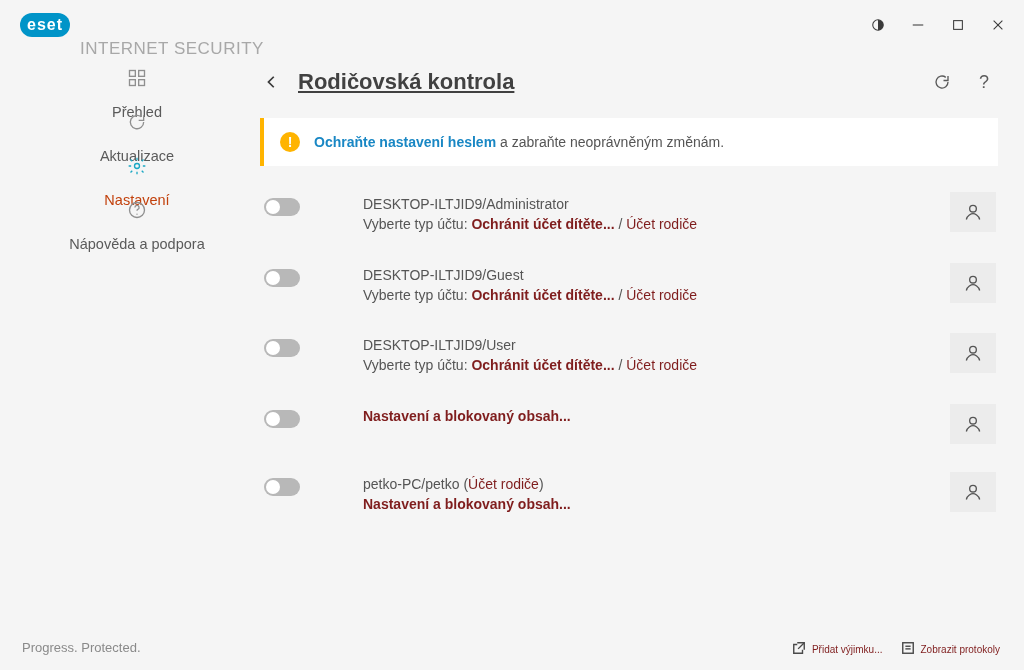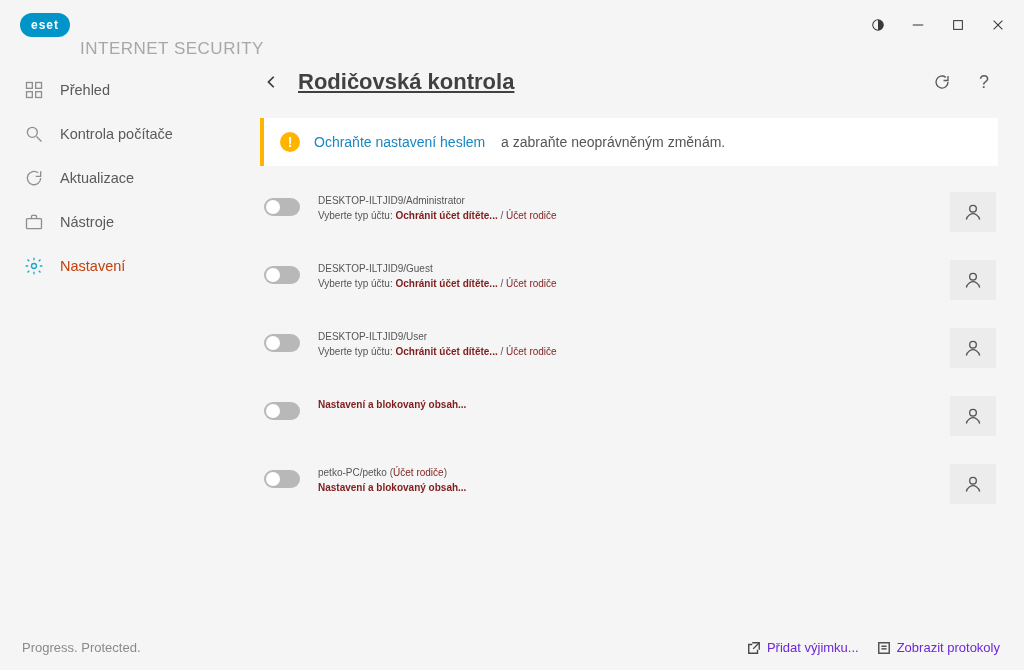--- a/index.html
+++ b/index.html
@@ -2,85 +2,85 @@
 <html><head>
 <meta charset="utf-8">
 <style>
   * { box-sizing: border-box; margin: 0; padding: 0; font-family: "Segoe UI", Arial, sans-serif; }
   body { width: 1024px; height: 670px; background: #f5f5f5; overflow: hidden; color: #4a4a4a; }
 
   
   .titlebar { height: 50px; display: flex; align-items: center; padding: 0 6px 0 20px; }
   .logo-badge {
     width: 50px; height: 24px; background: #0094c8; border-radius: 12px;
-    color: #fff; font-size: 12px; font-weight: 700; letter-spacing: 1px;
+    color: #fff; font-size: 16px; font-weight: 700; letter-spacing: 1px;
     display: flex; align-items: center; justify-content: center; margin-right: 10px;
   }
   .logo-text { color: #a8a8a8; font-size: 17px; font-weight: 400; letter-spacing: 0.5px; margin-top: 48px; }
   .titlebar-spacer { flex: 1; }
   .win-btn { width: 40px; height: 40px; display: flex; align-items: center; justify-content: center; cursor: pointer; }
   .win-btn svg { width: 14px; height: 14px; stroke: #3a3a3a; stroke-width: 1.2; fill: none; }
 
   
   .app { display: flex; height: 575px; }
   .sidebar { width: 250px; padding-top: 18px; }
   .nav-item {
     height: 44px; display: flex; align-items: center; gap: 16px;
-    padding: 0 0 0 24px; cursor: pointer; font-size: 14.5px; color: #5a5a5a;
+    padding: 0 0 0 24px; cursor: pointer; font-size: 14.5px; color: #5a5a5a; flex-direction: column;
   }
   .nav-item.active { color: #c2410c; }
   .nav-item.active .ico { stroke: #1ba8c4; fill: #1ba8c4; }
   .ico { width: 20px; height: 20px; stroke: #8f8f8f; fill: none; stroke-width: 1.6; flex-shrink: 0; }
   .nav-item.active .ico.gear { fill:none; }
 
   .main { flex: 1; padding: 18px 26px 0 10px; }
   .page-head { display: flex; align-items: center; gap: 14px; margin-bottom: 22px; }
   .back-btn { width: 24px; height: 24px; display:flex; align-items:center; justify-content:center; cursor:pointer;}
   .page-title { font-size: 22px; font-weight: 600; color: #414141; flex:1;text-decoration:underline; }
   .head-btn { width: 28px; height: 28px; display:flex; align-items:center; justify-content:center; cursor:pointer; }
 
   .notice {
     background: #fff; border-left: 4px solid #ffb400; padding: 14px 16px;
     display: flex; align-items: center; gap: 14px; margin-bottom: 20px; font-size: 14px;
   }
   .warn-ico {
     width: 20px; height: 20px; border-radius: 50%; background: #ffb400; color: #fff;
     display: flex; align-items: center; justify-content: center; font-weight: 700; font-size: 14px;
   }
-  .notice a { color: #1987c4; text-decoration: none; font-weight: 400; cursor:pointer;margin-top:32px;}
-  .notice-text { color: #555; margin-left: 12px; }
+  .notice a { color: #1987c4; text-decoration: none; font-weight: 700; cursor:pointer;margin-top:32px;}
+  .notice-text { color: #555; }
 
   .accounts { padding: 0 2px; }
   .acct-row { display: flex; align-items: flex-start; gap: 18px; padding: 8px 0 22px 2px; }
   .toggle {
     width: 36px; height: 18px; background: #b8b8b8; border-radius: 10px; position: relative;
     flex-shrink: 0; margin-top: 4px; cursor: pointer;
   }
   .toggle::after {
     content: ""; position: absolute; left: 2px; top: 2px; width: 14px; height: 14px;
     background: #fff; border-radius: 50%;
   }
-  .acct-body { flex: 1; font-size: 10px; color: #555; line-height: 1.45; }
+  .acct-body { flex: 1; font-size: 14px; color: #555; line-height: 1.45; margin-left: 45px; }
   .acct-body .top-line { color: #555; }
   .lnk { color: #7f1d1d; cursor: pointer; }
   .lnk.bold { font-weight: 600; }
   .sep { color: #555; }
   .user-btn {
     width: 46px; height: 40px; background: #ececec; display: flex; align-items: center;
     justify-content: center; cursor: pointer; flex-shrink: 0; margin-top:-2px;
   }
   .user-btn svg { width: 20px; height: 20px; stroke: #555; fill: none; stroke-width: 1.6; }
 
   
   .footer {
     height: 45px; display: flex; align-items: center; padding: 0 24px 0 22px;
     font-size: 13px; color: #8a8a8a;
   }
   .footer-spacer { flex: 1; }
-  .footer-link { display: flex; align-items: flex-end; gap: 6px; color: #6d28d9; cursor: pointer; font-size: 13px; margin-left: 18px; }
+  .footer-link { display: flex; align-items: flex-end; gap: 6px; color: #7f1d1d; cursor: pointer; font-size: 10px; margin-left: 18px; }
   .footer-link svg { width: 14px; height: 14px; stroke: #4a4a4a; fill: none; stroke-width: 1.6; }
 </style>
 </head>
 <body>
 
 <div class="titlebar">
   <div class="logo-badge">eset</div>
   <div class="logo-text">INTERNET SECURITY</div>
   <div class="titlebar-spacer"></div>
   <div class="win-btn">
@@ -114,45 +114,39 @@
       <svg class="ico" viewBox="0 0 24 24">
           <rect x="3" y="3" width="7" height="7"></rect>
           <rect x="14" y="3" width="7" height="7"></rect>
           <rect x="3" y="14" width="7" height="7"></rect>
           <rect x="14" y="14" width="7" height="7"></rect>
         </svg>
       <span>Přehled</span>
     </div>
     <div class="nav-item">
       <svg class="ico" viewBox="0 0 24 24">
-          <circle cx="10" cy="10" r="6"></circle>
-          <line x1="15" y1="15" x2="21" y2="21"></line>
-        </svg>
-      <span>Kontrola počítače</span>
-    </div>
-    <div class="nav-item">
-      <svg class="ico" viewBox="0 0 24 24">
           <path d="M20 12a8 8 0 1 1-3-6.2"></path>
           <polyline points="20 4 20 10 14 10" fill="none"></polyline>
         </svg>
       <span>Aktualizace</span>
-    </div>
-    <div class="nav-item">
-      <svg class="ico" viewBox="0 0 24 24">
-          <rect x="3" y="8" width="18" height="12" rx="1"></rect>
-          <path d="M9 8 V5 a1 1 0 0 1 1-1 h4 a1 1 0 0 1 1 1 V8"></path>
-        </svg>
-      <span>Nástroje</span>
     </div>
     <div class="nav-item active">
       <svg class="ico gear" viewBox="0 0 24 24" style="stroke:#1ba8c4">
           <circle cx="12" cy="12" r="3"></circle>
           <path d="M12 2v3M12 19v3M4.2 4.2l2.1 2.1M17.7 17.7l2.1 2.1M2 12h3M19 12h3M4.2 19.8l2.1-2.1M17.7 6.3l2.1-2.1"></path>
         </svg>
       <span>Nastavení</span>
+    </div>
+    <div class="nav-item">
+      <svg class="ico" viewBox="0 0 24 24">
+          <circle cx="12" cy="12" r="9"></circle>
+          <path d="M9.5 9a2.5 2.5 0 1 1 3.5 2.3c-.8.4-1 1-1 1.7"></path>
+          <circle cx="12" cy="17" r="0.8" fill="#8f8f8f" stroke="none"></circle>
+        </svg>
+      <span>Nápověda a podpora</span>
     </div>
   </div>
 
   <div class="main">
     <div class="page-head">
       <div class="back-btn">
         <svg width="14" height="14" viewBox="0 0 16 16" stroke="#3a3a3a" stroke-width="2" fill="none">
             <polyline points="10 2 4 8 10 14"></polyline>
           </svg>
       </div>

